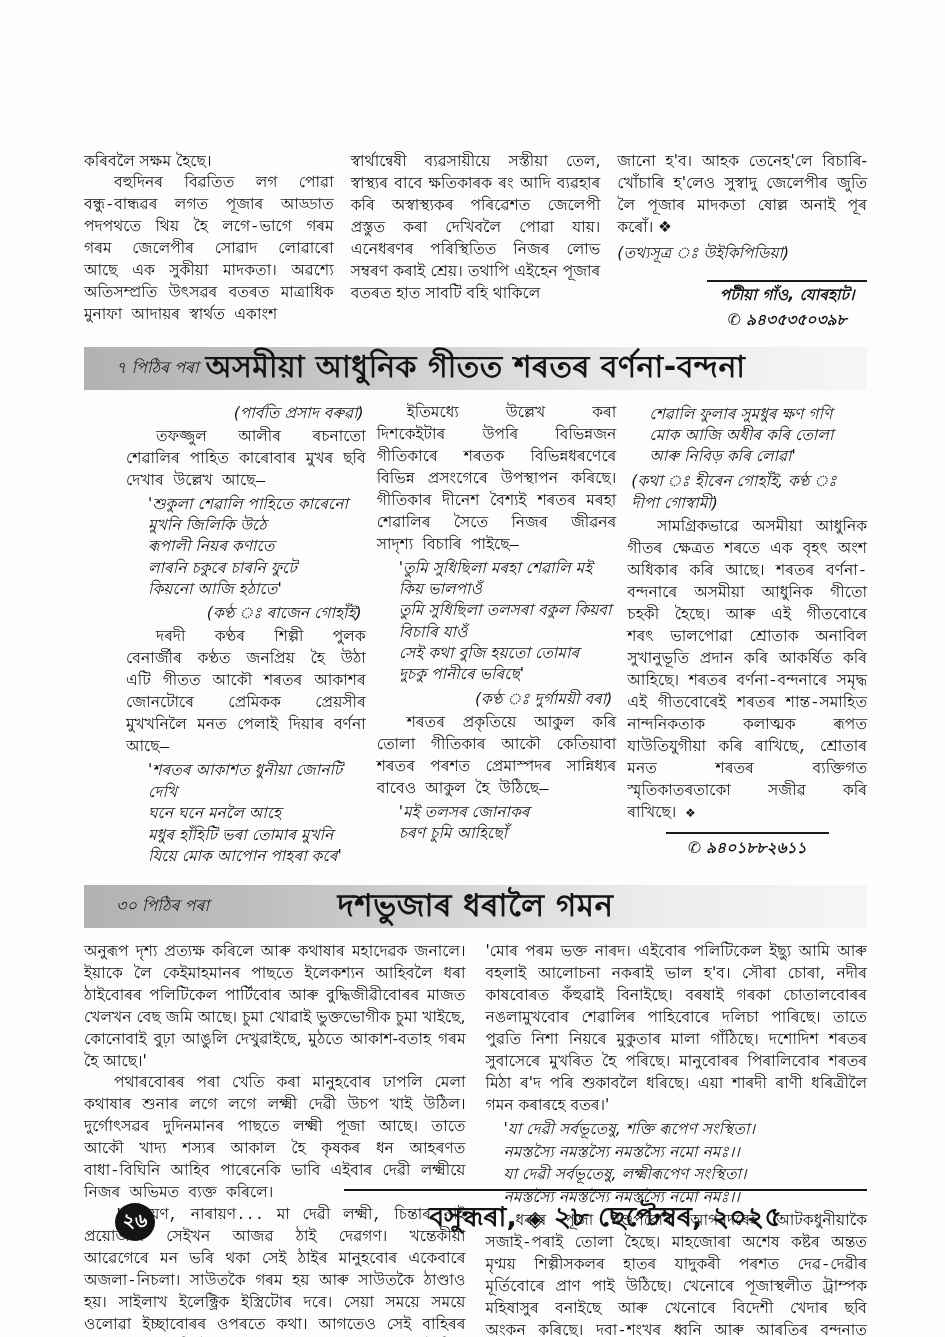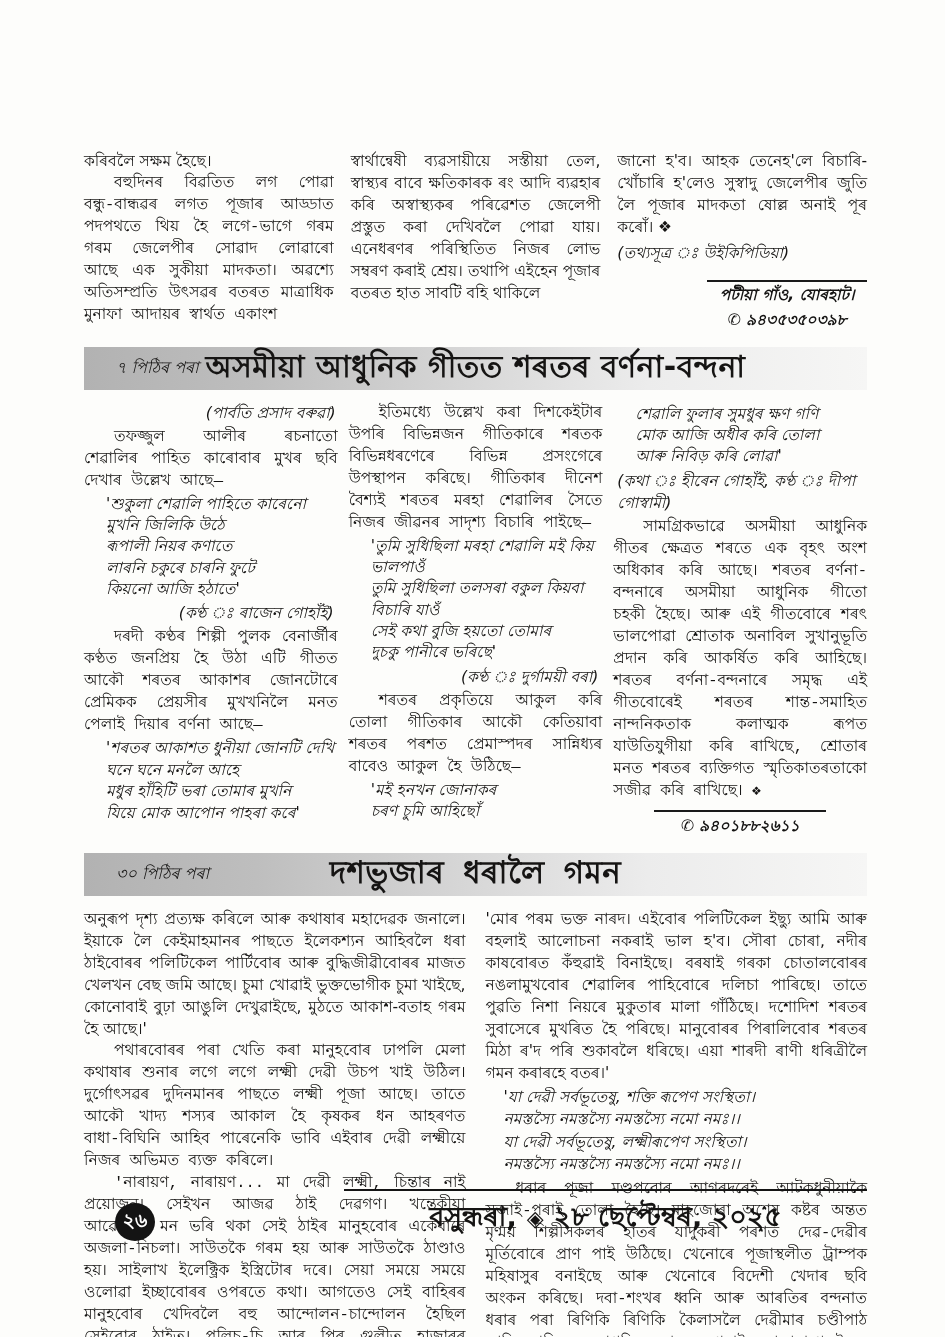--- a/index.html
+++ b/index.html
@@ -18,23 +18,23 @@
   .byline{font-style:italic;text-align:right;margin:0 2px 2px 0;}
 
   .lead{display:flex;gap:17px;}
   .lead .col{flex:1 1 0;}
 
   .bar{position:relative;height:43px;margin:16px 0 12px 0;
        background:linear-gradient(90deg,#b2b2b2 0%,#bebebe 22%,#d6d6d6 48%,#ececec 72%,#f6f6f5 100%);
        display:flex;align-items:center;}
   .bar .jump{font-size:16px;font-style:italic;margin-left:32px;position:relative;z-index:2;}
   .bar .head{position:absolute;left:0;right:0;text-align:center;font-size:30px;font-weight:bold;letter-spacing:.5px;z-index:1;}
-  .bar2 .head{font-size:31px;font-family:Liberation Mono, monospace;}
+  .bar2 .head{font-size:31px;}
 
-  .cols3{display:flex;gap:11px;}
+  .cols3{display:flex;gap:11px;margin-left:42px;}
   .cols3 .col{flex:1 1 0;}
   .cols2{display:flex;gap:20px;}
   .cols2 .col{flex:1 1 0;}
 
   .phone-line{font-weight:bold;font-style:italic;text-align:center;padding-top:3px;}
   .rule-center{width:68%;margin:8px auto 0;border-top:2px solid #1a1a1a;}
   .sig-right{margin-left:auto;width:64%;border-top:2px solid #1a1a1a;margin-top:5px;padding-top:2px;
              font-style:italic;font-weight:bold;text-align:center;}
   .src-line{font-style:italic;text-indent:0;margin-top:4px;}
   .mantra{font-style:italic;white-space:pre-line;margin:2px 0 2px 18px;text-align:left;line-height:1.45;}
@@ -91,21 +91,21 @@
 যিয়ে মোক আপোন পাহৰা কৰে'</div>
     </div>
     <div class="col">
       <p class="para">ইতিমধ্যে উল্লেখ কৰা দিশকেইটাৰ উপৰি বিভিন্নজন গীতিকাৰে শৰতক বিভিন্নধৰণেৰে বিভিন্ন প্ৰসংগেৰে উপস্থাপন কৰিছে। গীতিকাৰ দীনেশ বৈশ্যই শৰতৰ মৰহা শেৱালিৰ সৈতে নিজৰ জীৱনৰ সাদৃশ্য বিচাৰি পাইছে—</p>
       <div class="verse">'তুমি সুধিছিলা মৰহা শেৱালি মই কিয় ভালপাওঁ
 তুমি সুধিছিলা তলসৰা বকুল কিয়বা বিচাৰি যাওঁ
 সেই কথা বুজি হয়তো তোমাৰ
 দুচকু পানীৰে ভৰিছে'</div>
       <p class="credit">(কণ্ঠ ঃ দুৰ্গাময়ী বৰা)</p>
       <p class="para">শৰতৰ প্ৰকৃতিয়ে আকুল কৰি তোলা গীতিকাৰ আকৌ কেতিয়াবা শৰতৰ পৰশত প্ৰেমাস্পদৰ সান্নিধ্যৰ বাবেও আকুল হৈ উঠিছে—</p>
-      <div class="verse">'মই হনখন জোনাকৰ
+      <div class="verse">'মই তলসৰ জোনাকৰ
 চৰণ চুমি আহিছোঁ</div>
     </div>
     <div class="col">
       <div class="verse">শেৱালি ফুলাৰ সুমধুৰ ক্ষণ গণি
 মোক আজি অধীৰ কৰি তোলা
 আৰু নিবিড় কৰি লোৱা'</div>
       <p class="credit" style="text-align:left;margin-left:4px;">(কথা ঃ হীৰেন গোহাঁই, কণ্ঠ ঃ দীপা গোস্বামী)</p>
       <p class="para">সামগ্ৰিকভাৱে অসমীয়া আধুনিক গীতৰ ক্ষেত্ৰত শৰতে এক বৃহৎ অংশ অধিকাৰ কৰি আছে। শৰতৰ বৰ্ণনা-বন্দনাৰে অসমীয়া আধুনিক গীতো চহকী হৈছে। আৰু এই গীতবোৰে শৰৎ ভালপোৱা শ্ৰোতাক অনাবিল সুখানুভূতি প্ৰদান কৰি আকৰ্ষিত কৰি আহিছে। শৰতৰ বৰ্ণনা-বন্দনাৰে সমৃদ্ধ এই গীতবোৰেই শৰতৰ শান্ত-সমাহিত নান্দনিকতাক কলাত্মক ৰূপত যাউতিযুগীয়া কৰি ৰাখিছে, শ্ৰোতাৰ মনত শৰতৰ ব্যক্তিগত স্মৃতিকাতৰতাকো সজীৱ কৰি ৰাখিছে। ❖</p>
       <div class="rule-center"></div>
       <div class="phone-line">✆ ৯৪০১৮৮২৬১১</div>

